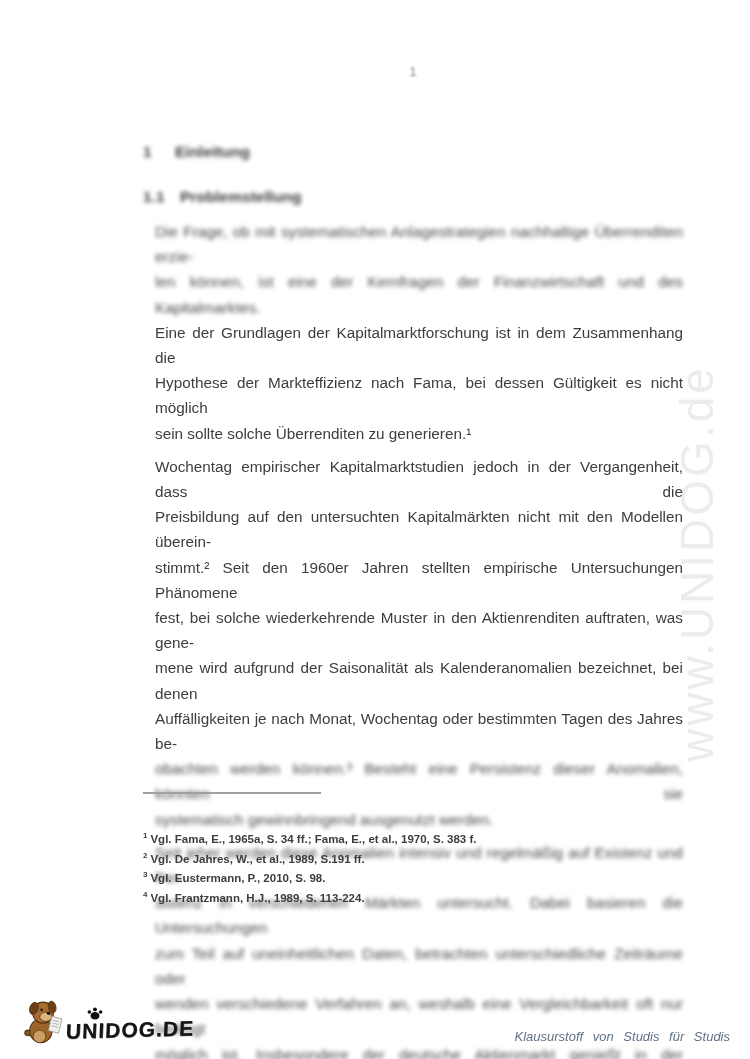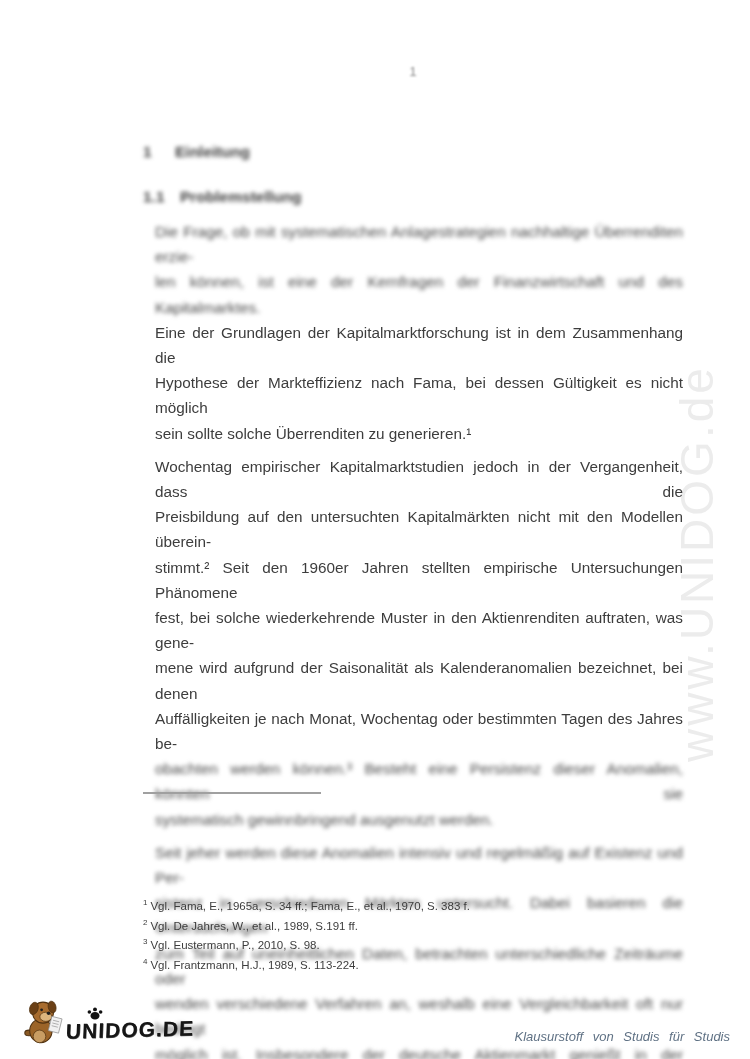--- a/index.html
+++ b/index.html
@@ -80,26 +80,27 @@
     position: absolute;
     top: 792px;
     left: 143px;
     width: 178px;
     height: 2px;
     background: #a0a0a0;
     filter: blur(0.7px);
   }
   .footnotes {
     position: absolute;
-    top: 895px;
+    top: 828px;
     left: 143px;
     width: 540px;
     font-size: 11.5px;
     line-height: 15.7px;
     color: #3d3d3d;
+    font-weight: bold;
   }
   .fn sup { font-size: 8px; margin-right: 3px; }
 
   
   .logo {
     position: absolute;
     left: 22px;
     top: 996px;
     display: flex;
     align-items: flex-end;

